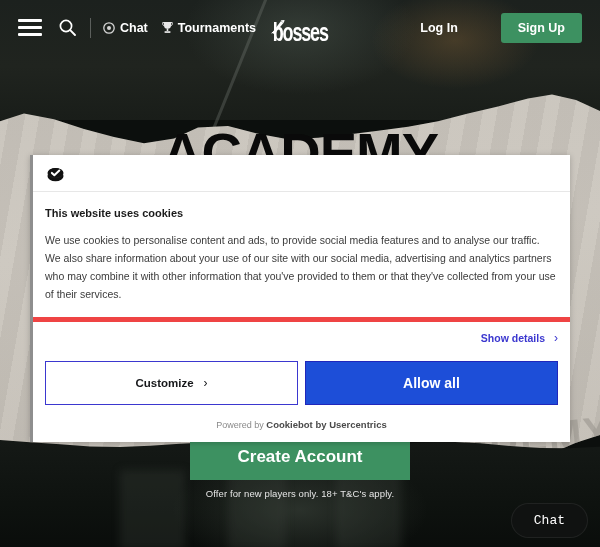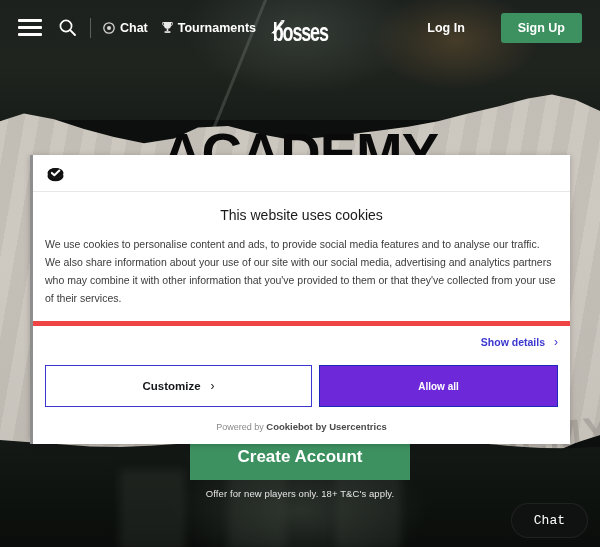--- a/index.html
+++ b/index.html
@@ -205,21 +205,21 @@
     white-space: nowrap;
   }
   .nav-logo .logo-quill {
     position: absolute;
     left: 18px; top: -1px;
     width: 15px; height: 17px;
   }
 
   .nav-right {
     margin-left: auto;
-    display: flex; align-items: center; gap: 0;
+    display: flex; align-items: center; gap: 7px;
   }
   .login-link {
     color: #fff;
     font-size: 12.5px;
     font-weight: 700;
     cursor: pointer;
     margin-right: 20px;
     white-space: nowrap;
   }
   .signup-btn {
@@ -302,25 +302,24 @@
     align-items: center;
     padding: 0 12px;
     border-bottom: 1px solid #e7e7e7;
   }
   .cookie-logo { width: 21px; height: 21px; display: block; }
 
   .cd-body {
     padding: 15px 12px 0 12px;
   }
   .cd-title {
-    font-size: 14px;
-    font-weight: 400;
+    font-size: 11px;
+    font-weight: 700;
     color: #1a1a1a;
     margin-bottom: 12px;
-    text-align: center;
   }
   .cd-text {
     font-size: 10.5px;
     line-height: 1.72;
     color: #3b3b3b;
     padding-bottom: 14px;
   }
 
   .cd-details-row {
     border-top: 5px solid #ef4444;
@@ -347,35 +346,35 @@
     padding: 8px 12px 14px 12px;
   }
   .btn-customize {
     flex: 1;
     background: #fff;
     border: 1px solid #3b37cf;
     color: #16171a;
     font-family: "Liberation Sans", sans-serif;
     font-size: 11.5px;
     font-weight: 700;
-    padding: 13px 14px;
+    padding: 13px 0;
     cursor: pointer;
     display: flex;
     align-items: center;
     justify-content: center;
     gap: 10px;
   }
   .btn-customize .chev { font-size: 12px; font-weight: 400; }
   .btn-allow {
     flex: 1;
-    background: #6d28d9;
+    background: #1d4ed8;
     border: 1px solid #2027bb;
     color: #fff;
     font-family: "Liberation Sans", sans-serif;
-    font-size: 10px;
+    font-size: 14px;
     font-weight: 700;
     padding: 13px 0;
     cursor: pointer;
   }
 
   .cd-footer {
     padding: 0 12px 12px 12px;
     text-align: center;
     font-size: 9px;
     color: #8a8a8a;

